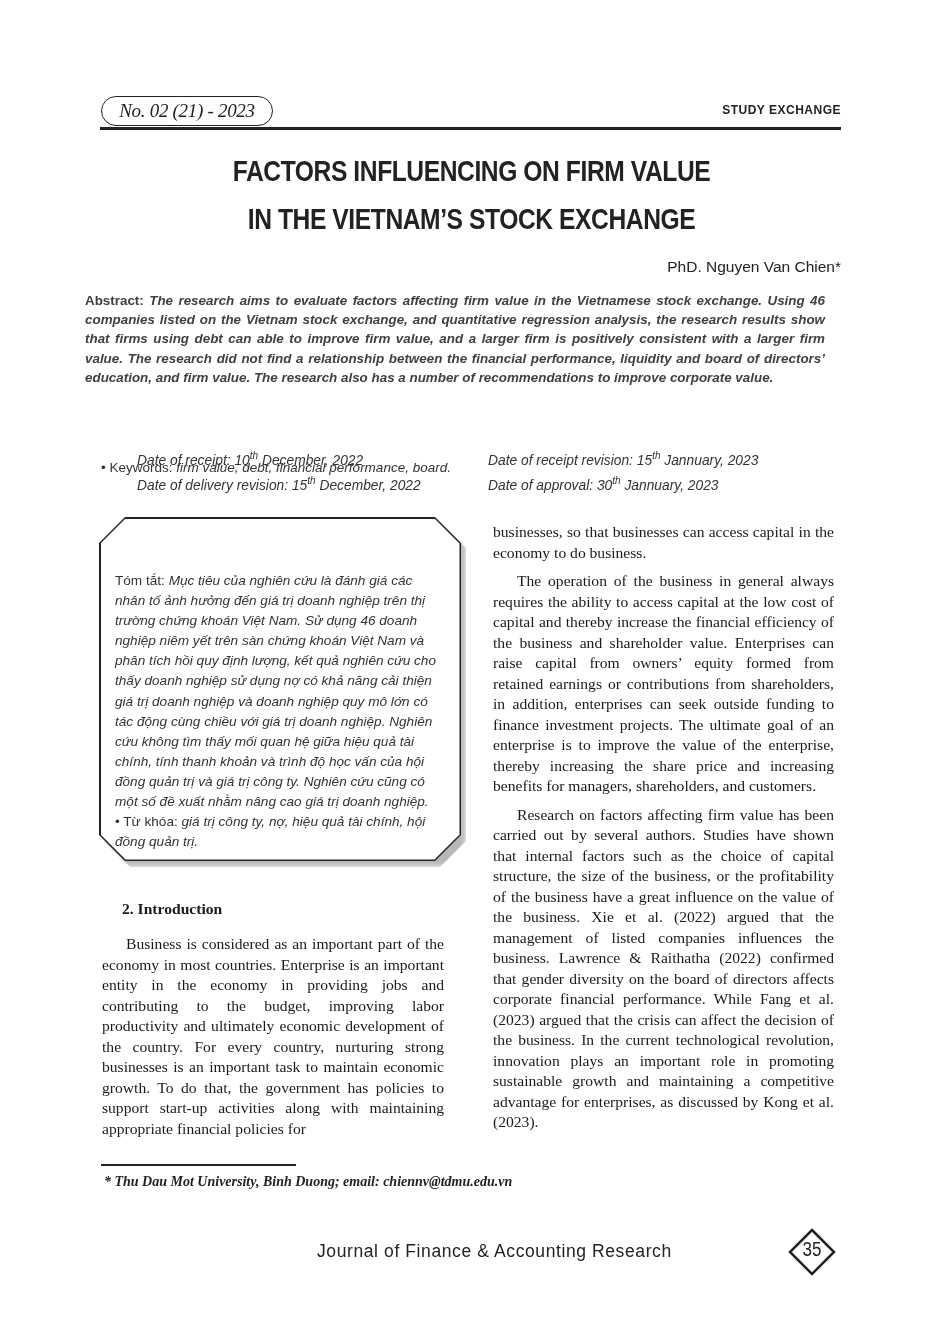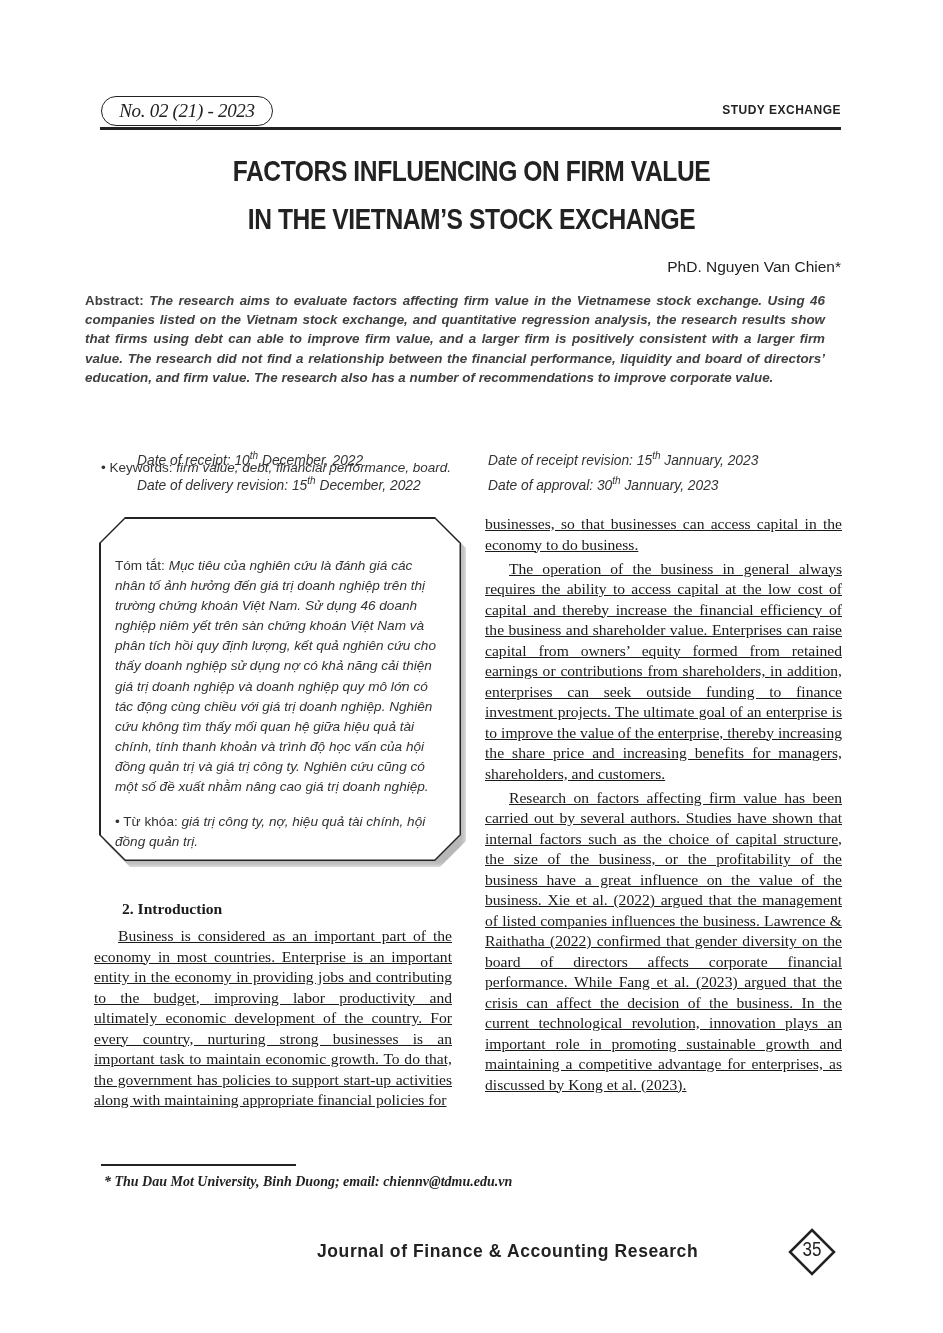--- a/index.html
+++ b/index.html
@@ -31,40 +31,40 @@
   .date sup { font-size:10px;text-align:right; }
 
   
   .vn-box-shadow { left:104px; top:522px; width:362px; height:345px; background:#999;
     clip-path: polygon(26px 0, 336px 0, 362px 26px, 362px 319px, 336px 345px, 26px 345px, 0 319px, 0 26px);
     filter: blur(3px); opacity:0.7; }
   .vn-box-border { left:99px; top:517px; width:362px; height:344px; background:#222;
     clip-path: polygon(26px 0, 336px 0, 362px 26px, 362px 318px, 336px 344px, 26px 344px, 0 318px, 0 26px); }
   .vn-box { left:100.5px; top:518.5px; width:359px; height:341px; background:#fff;
     clip-path: polygon(25px 0, 334px 0, 359px 25px, 359px 316px, 334px 341px, 25px 341px, 0 316px, 0 25px); }
-  .vn-text { left:115px; top:556px; width:330px; font-size:13.6px; line-height:20.1px; color:#333; }
+  .vn-text { left:115px; top:571px; width:330px; font-size:13.6px; line-height:20.1px; color:#333; }
   .vn-text i { font-style:italic; }
   .vn-kw { left:115px; top:812px; width:330px; font-size:13.6px; line-height:20px; color:#333; }
   .vn-kw i { font-style:italic; }
 
   
   .col { font-family:"Liberation Serif", serif; font-size:15.6px; line-height:20.5px; text-align:justify; color:#1a1a1a; }
-  .col p { margin:0; text-indent:24px;text-decoration:underline; }
+  .col p { margin:8px; text-indent:24px; }
   .col p.noindent { text-indent:0; }
   .col-left-head { left:122px; top:900px; font-family:"Liberation Serif", serif; font-weight:bold; font-size:15.6px; }
   .col-left { left:94px; top:926px; width:358px; }
   .col-right { left:485px; top:514px; width:357px; }
   .col-right p { margin-bottom:3.5px; }
 
   
   .fn-rule { left:101px; top:1164px; width:195px; height:1.6px; background:#222; }
   .footnote { left:104px; top:1174px; font-family:"Liberation Serif", serif; font-style:italic; font-weight:bold; font-size:14px; color:#222; }
 
   
-  .journal { left:317px; top:1241px; font-family:"Liberation Sans", sans-serif; font-weight:bold; font-size:17.5px; letter-spacing:0.6px; color:#222; }
+  .journal { left:317px; top:1241px; font-family:"Liberation Sans", sans-serif; font-weight:normal; font-size:17.5px; letter-spacing:0.6px; color:#222; }
   .page-diamond { left:788px; top:1228px; width:48px; height:48px; }
   .page-num { left:788px; top:1238px; width:48px; text-align:center; font-family:"Liberation Sans", sans-serif; font-size:20px; color:#222; transform:scaleX(0.85); }
 </style>
 </head>
 <body>
 
 <div class="abs issue-pill">No. 02 (21) - 2023</div>
 <div class="abs section-label">STUDY EXCHANGE</div>
 <div class="abs header-rule"></div>
 

